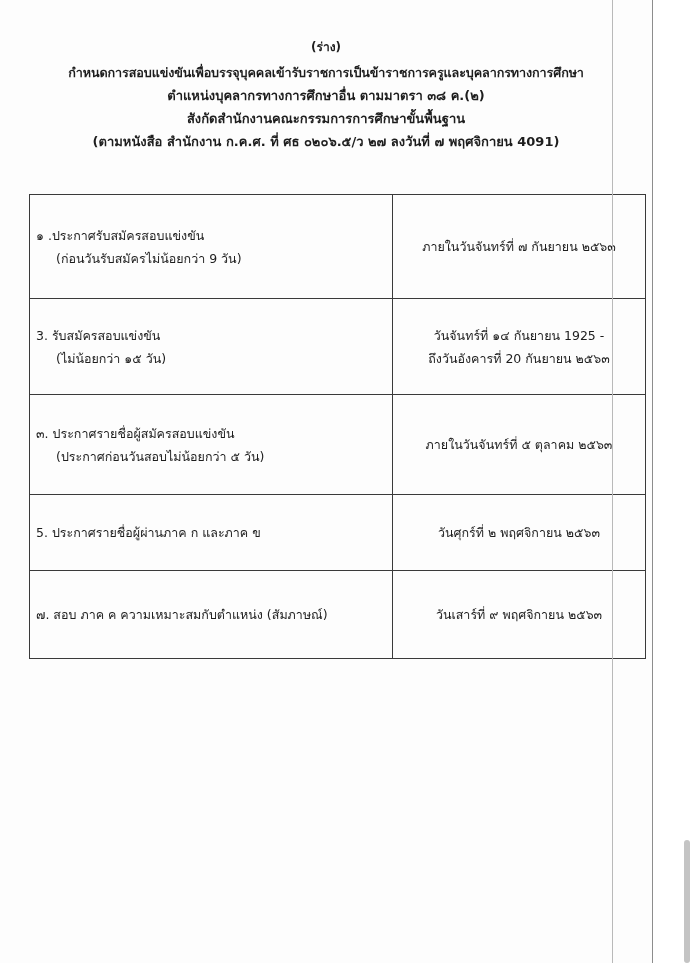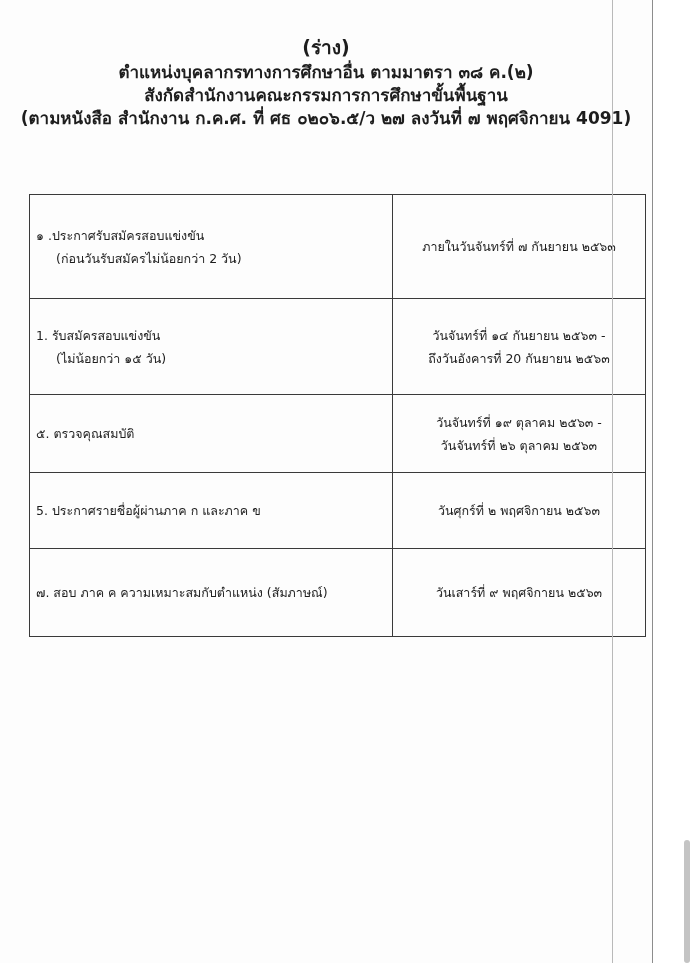--- a/index.html
+++ b/index.html
@@ -4,75 +4,76 @@
 <style>
   html, body { margin:0; padding:0; }
   body {
     width:700px; height:963px; overflow:hidden; position:relative;
     background:#ffffff;
     font-family:"DejaVu Sans", "Liberation Sans", sans-serif;
     color:#1d1d1d;
   }
   .page { position:absolute; left:0; top:0; width:652px; height:963px; background:#fdfdfd; }
   .title-block { position:absolute; left:0; top:36px; width:652px; text-align:center; font-weight:bold; }
-  .title-line { font-size:17px; line-height:23px; height:23px; white-space:nowrap; }
-  .title-line.first { font-size:19px; margin-bottom:2px; }
+  .title-line { font-size:13px; line-height:23px; height:23px; white-space:nowrap; }
+  .title-line.first { font-size:12px; margin-bottom:2px; }
   .title-line.wide { font-size:12.6px; letter-spacing:-0.1px; }
   table.sched {
     position:absolute; left:29px; top:194px; width:617px;
     border-collapse:collapse; table-layout:fixed;border-radius:14px;
   }
   table.sched td { border:1.3px solid #3a3a3a; padding:0; font-size:12.5px; line-height:23px; vertical-align:middle; }
   td.step { width:356px; padding-left:6px !important; }
   td.date { text-align:center; }
   .step-title { display:block; }
   .step-sub { display:block; padding-left:20px; }
   .line-artifact { position:absolute; top:0; width:1px; height:963px; background:#b9b9b9; }
   .scroll-thumb { position:absolute; left:684px; top:840px; width:6px; height:123px; border-radius:3px; background:#c4c4c4; }
 </style>
 </head>
 <body>
 
 <div class="page">
 
   <div class="title-block">
     <div class="title-line first">(ร่าง)</div>
+    <div class="title-line wide">กำหนดการสอบแข่งขันเพื่อบรรจุบุคคลเข้ารับราชการเป็นข้าราชการครูและบุคลากรทางการศึกษา</div>
     <div class="title-line">ตำแหน่งบุคลากรทางการศึกษาอื่น ตามมาตรา ๓๘ ค.(๒)</div>
     <div class="title-line">สังกัดสำนักงานคณะกรรมการการศึกษาขั้นพื้นฐาน</div>
     <div class="title-line">(ตามหนังสือ สำนักงาน ก.ค.ศ. ที่ ศธ ๐๒๐๖.๕/ว ๒๗ ลงวันที่ ๗ พฤศจิกายน 4091)</div>
   </div>
 
   <table class="sched">
     <tbody>
       <tr style="height:104px">
         <td class="step">
           <span class="step-title">๑ .ประกาศรับสมัครสอบแข่งขัน</span>
-          <span class="step-sub">(ก่อนวันรับสมัครไม่น้อยกว่า 2 วัน)</span>
+          <span class="step-sub">(ก่อนวันรับสมัครไม่น้อยกว่า 9 วัน)</span>
         </td>
         <td class="date">
           <span>ภายในวันจันทร์ที่ ๗ กันยายน ๒๕๖๓</span>
         </td>
       </tr>
       <tr style="height:96px">
         <td class="step">
-          <span class="step-title">1. รับสมัครสอบแข่งขัน</span>
+          <span class="step-title">3. รับสมัครสอบแข่งขัน</span>
           <span class="step-sub">(ไม่น้อยกว่า ๑๕ วัน)</span>
         </td>
         <td class="date">
-          <span style="display:block">วันจันทร์ที่ ๑๔ กันยายน ๒๕๖๓ -</span>
+          <span style="display:block">วันจันทร์ที่ ๑๔ กันยายน 1925 -</span>
           <span style="display:block">ถึงวันอังคารที่ 20 กันยายน ๒๕๖๓</span>
         </td>
       </tr>
-      <tr style="height:78px">
+      <tr style="height:100px">
         <td class="step">
-          <span class="step-title">๕. ตรวจคุณสมบัติ</span>
+          <span class="step-title">๓. ประกาศรายชื่อผู้สมัครสอบแข่งขัน</span>
+          <span class="step-sub">(ประกาศก่อนวันสอบไม่น้อยกว่า ๕ วัน)</span>
         </td>
         <td class="date">
-          <span style="display:block">วันจันทร์ที่ ๑๙ ตุลาคม ๒๕๖๓ -</span>
-          <span style="display:block">วันจันทร์ที่ ๒๖ ตุลาคม ๒๕๖๓</span>
+          <span>ภายในวันจันทร์ที่ ๕ ตุลาคม ๒๕๖๓</span>
         </td>
       </tr>
       <tr style="height:76px">
         <td class="step">
           <span class="step-title">5. ประกาศรายชื่อผู้ผ่านภาค ก และภาค ข</span>
         </td>
         <td class="date">
           <span>วันศุกร์ที่ ๒ พฤศจิกายน ๒๕๖๓</span>
         </td>
       </tr>

